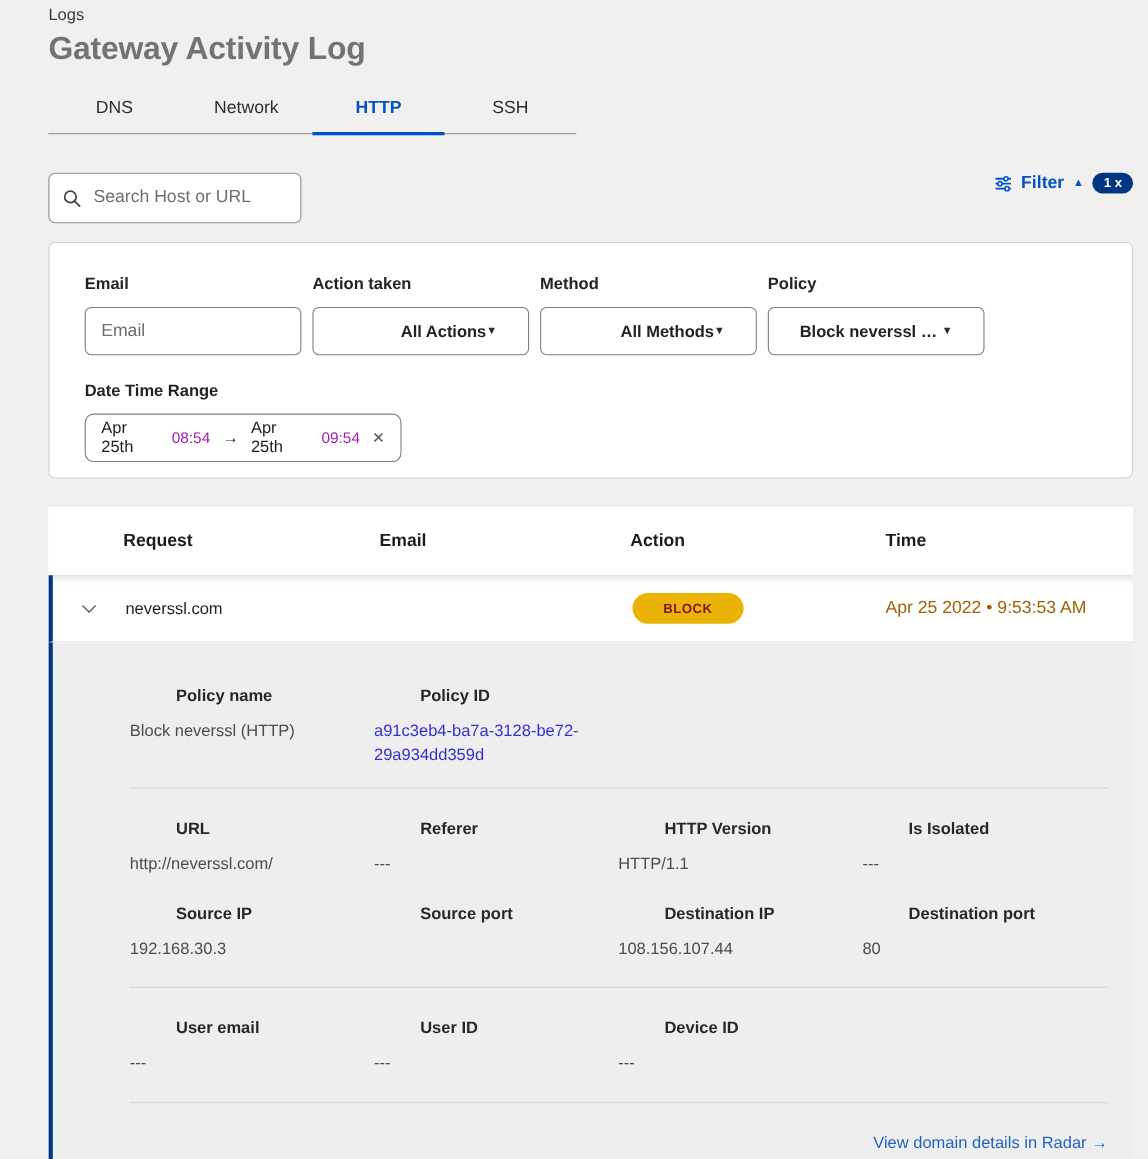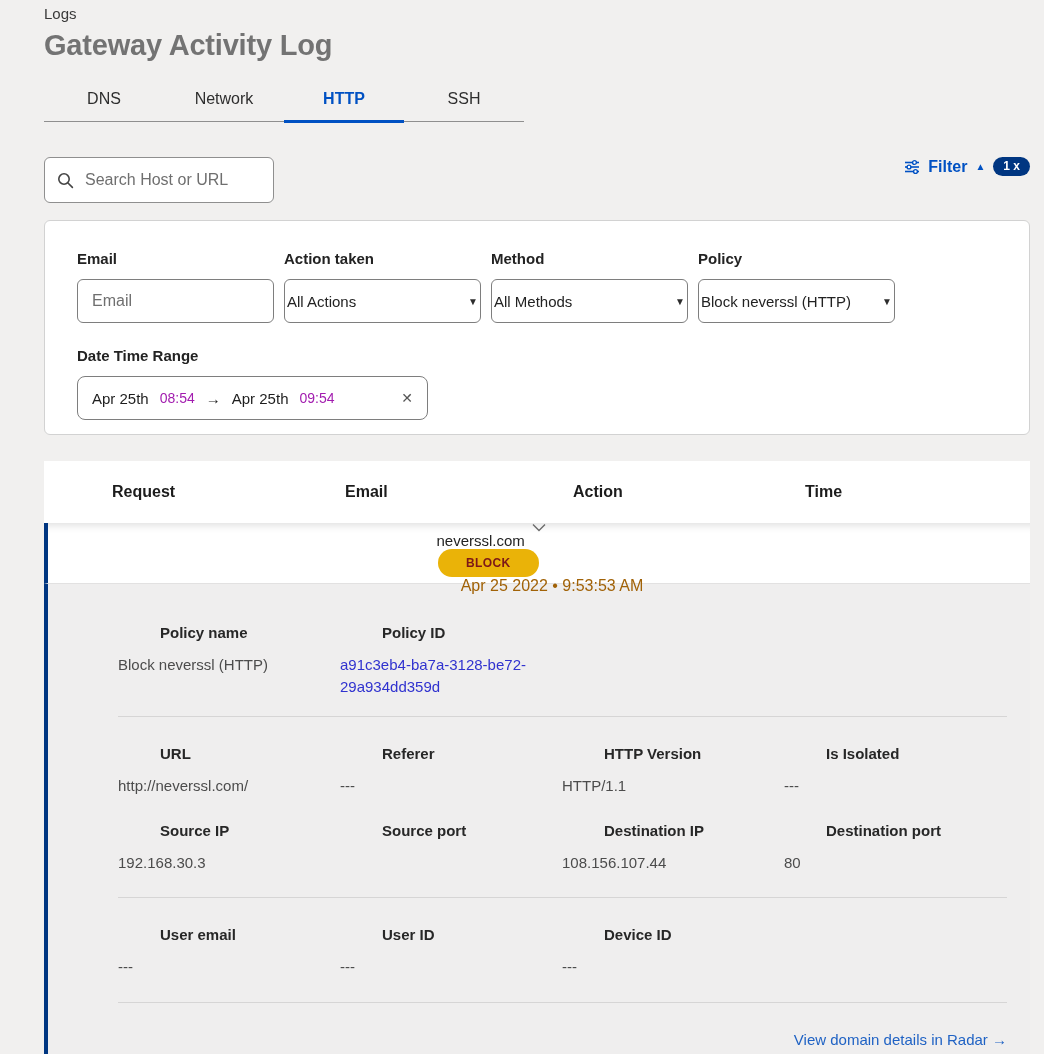--- a/index.html
+++ b/index.html
@@ -33,35 +33,35 @@
   .filter-badge { background: #003681; color: #fff; font-size: 12px; font-weight: 700; border-radius: 10px; padding: 3px 10px 4px; line-height: 1; }
 
   
   .filter-panel { margin-top: 17px; background: #fff; border: 1px solid #d2d2d2; border-radius: 6px; padding: 29px 32px 31px; height: 215px; }
   .field-row { display: flex; gap: 10px; }
   .field { width: 197px; }
   .field-label { font-weight: 700; font-size: 15px; color: #232323; margin-bottom: 12px; }
   .text-input, .select-box { height: 44px; width: 100%; border: 1px solid #7e7e7e; border-radius: 6px; background: #fff; font-size: 16px; }
   .text-input { padding: 0 14px; color: #333; outline: none; font-family: "Liberation Sans", sans-serif; }
   .text-input::placeholder { color: #6f6f6f; }
-  .select-box { display: flex; align-items: center; justify-content: space-between; padding: 0 2px; color: #222; cursor: pointer; }
+  .select-box { display: flex; align-items: center; justify-content: flex-end; padding: 0 28px; color: #222; cursor: pointer; font-weight: bold; }
   .select-box .caret-down { font-size: 10px; color: #2d2d2d; }
   .select-box .sel-val { white-space: nowrap; overflow: hidden; text-overflow: ellipsis; font-size: 15px; }
   .date-section { margin-top: 24px; }
-  .date-box { width: 351px; height: 44px; border: 1px solid #7e7e7e; border-radius: 8px; display: inline-flex; align-items: center; padding: 0 14px; gap: 11px; background: #fff; }
+  .date-box { width: 288px; height: 44px; border: 1px solid #7e7e7e; border-radius: 8px; display: inline-flex; align-items: center; padding: 0 14px; gap: 11px; background: #fff; }
   .date-text { font-size: 15px; color: #1e1e1e; }
   .time-text { font-size: 14px; color: #a21caf; }
   .range-arrow { font-size: 15px; color: #222; }
   .close-x { margin-left: auto; color: #555; font-size: 14px; cursor: pointer; }
 
   
   .table-card { margin-top: 26px; background: #fff; height: 604px; overflow: hidden; }
   .table-header { display: flex; align-items: center; height: 62px; padding-left: 68px; font-weight: 700; font-size: 16px; color: #1c1c1c; background: #fff; }
   .th-request { width: 233px; } .th-email { width: 228px; } .th-action { width: 232px; } .th-time { flex: 1; }
-  .table-row { display: flex; align-items: center; height: 61px; background: #fff; border-left: 4px solid #003681; border-bottom: 1px solid #e2e1e1; box-shadow: inset 0 10px 8px -8px rgba(0,0,0,0.14); padding-left: 26px; flex-direction: column; }
+  .table-row { display: flex; align-items: center; height: 61px; background: #fff; border-left: 4px solid #003681; border-bottom: 1px solid #e2e1e1; box-shadow: inset 0 10px 8px -8px rgba(0,0,0,0.14); padding-left: 26px; }
   .chevron { width: 16px; margin-right: 24px; color: #6b6b6b; display: flex; align-items: center; cursor: pointer; }
   .cell-request { width: 231px; font-size: 15px; color: #232323; }
   .cell-email { width: 228px; }
   .cell-action { width: 232px; }
   .block-badge { display: inline-block; background: #eab308; color: #7c1818; font-size: 12px; font-weight: 700; letter-spacing: 0.4px; border-radius: 14px; padding: 7px 28px; margin-left: 2px; }
   .cell-time { flex: 1; font-size: 16px; color: #a16207; }
 
   
   .expanded { background: #efeeee; border-left: 4px solid #003681; padding: 40px 23px 0 70px; height: 481px; }
   .policy-grid { display: grid; grid-template-columns: 222px 1fr; }

